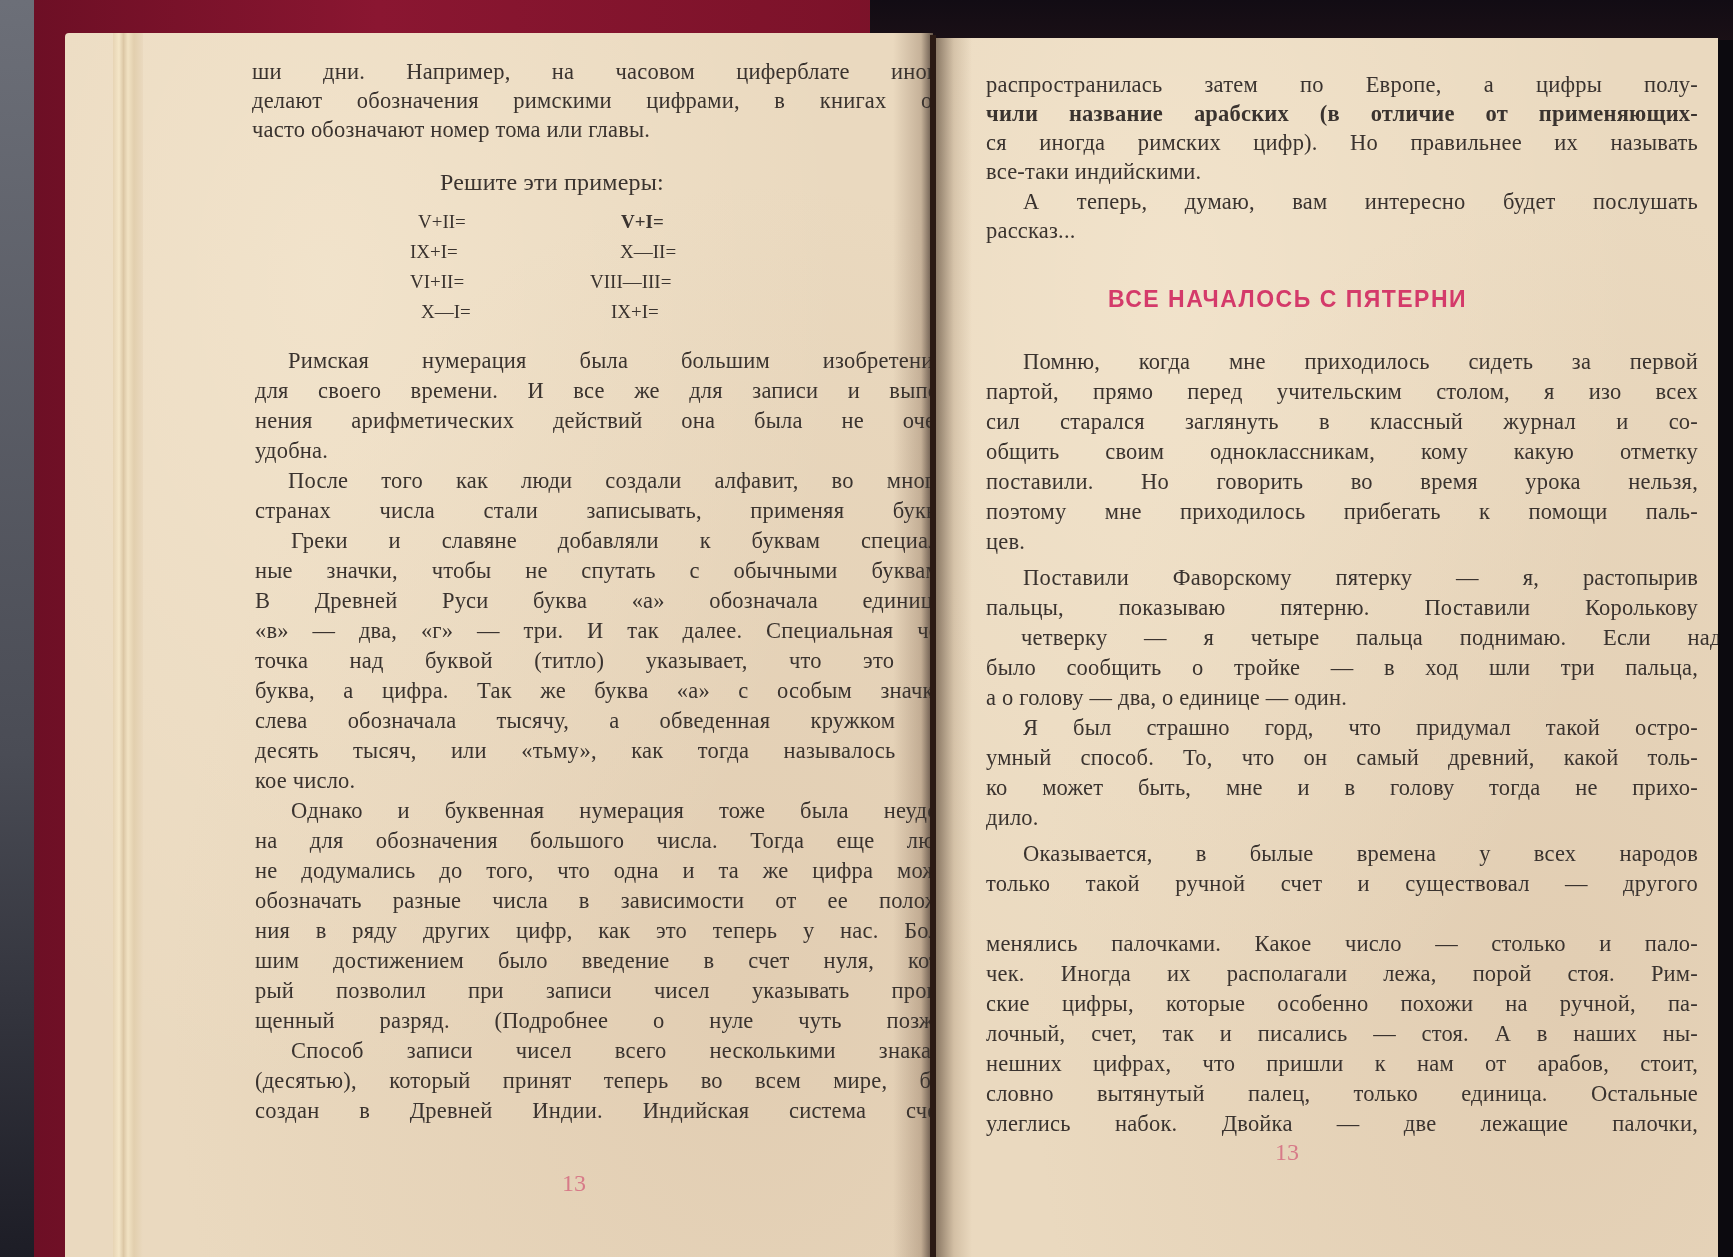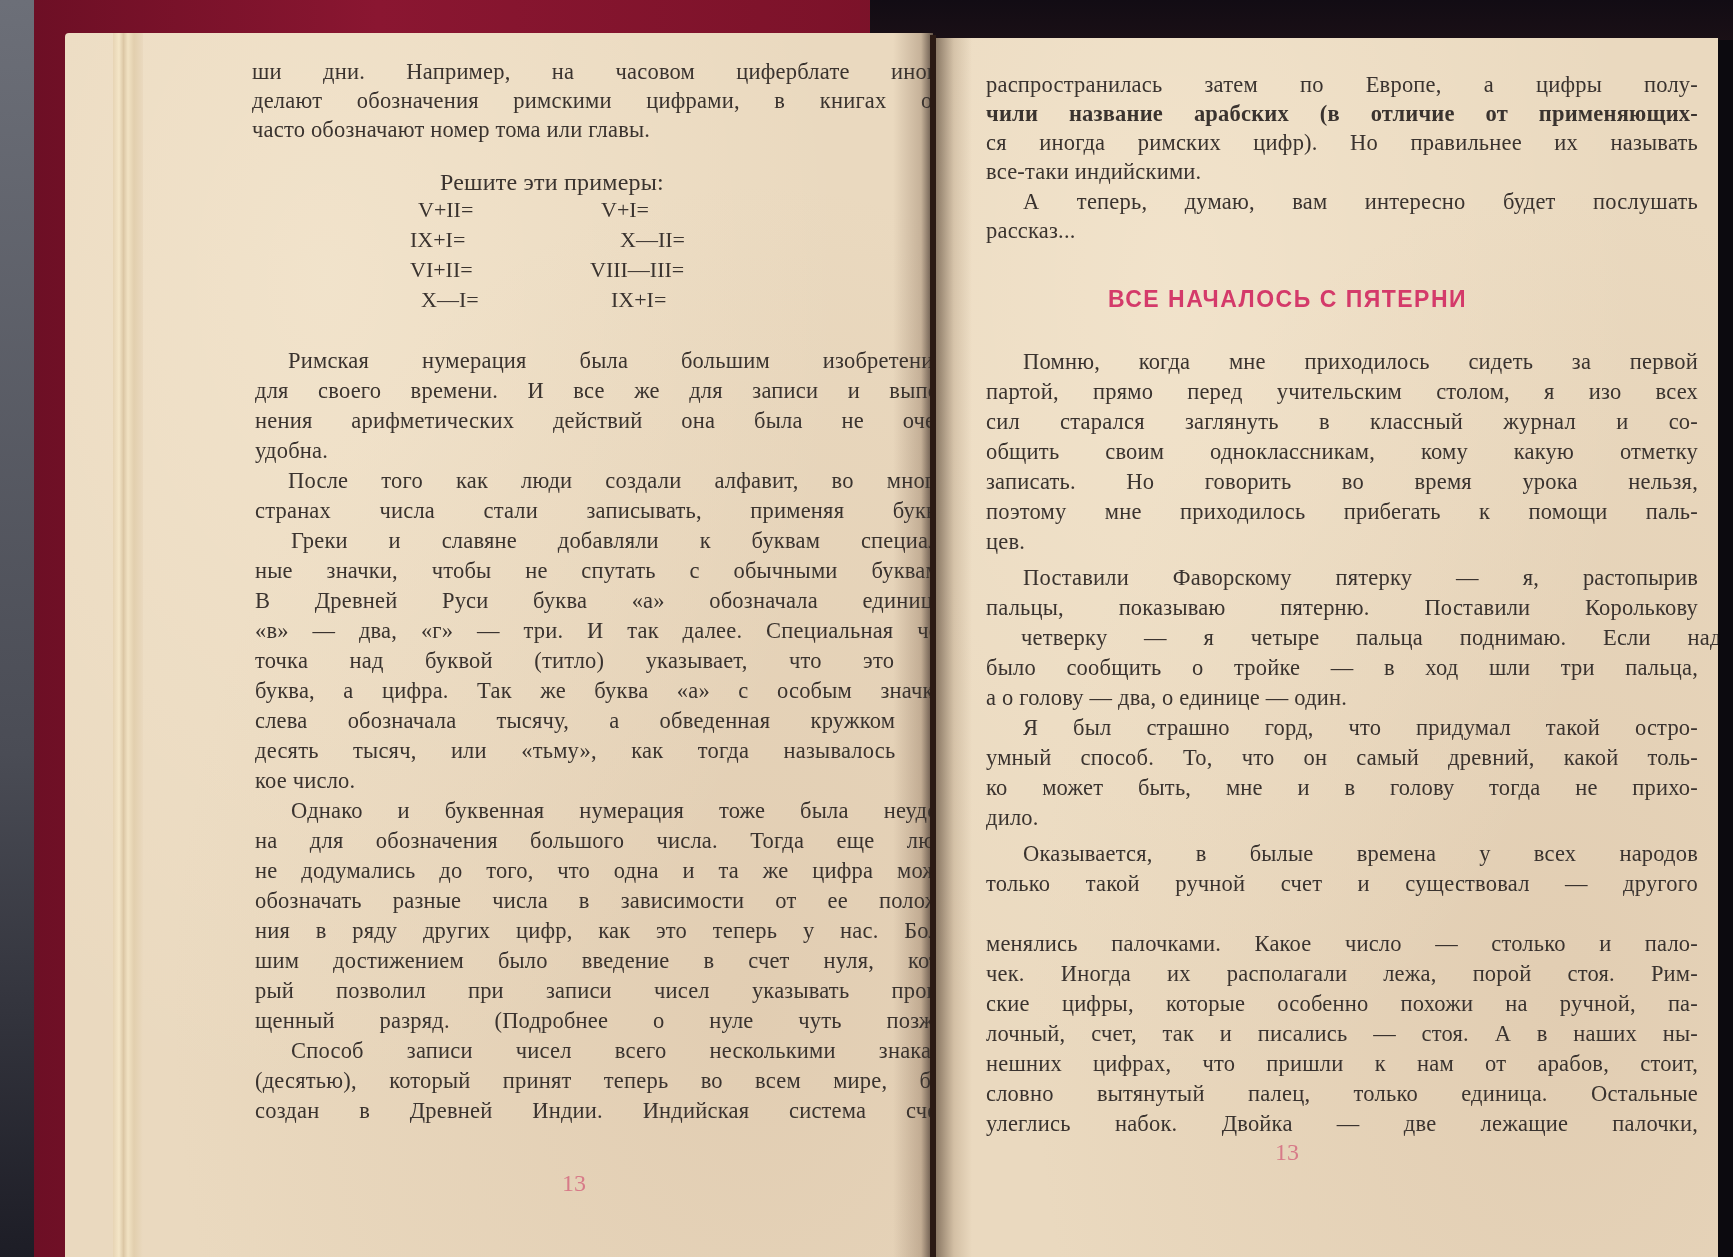--- a/index.html
+++ b/index.html
@@ -58,21 +58,21 @@
   }
   .just { text-align: justify; text-align-last: justify; }
   .heading {
     position: absolute; color: #d43a6a; font-family: "Liberation Sans", "DejaVu Sans", sans-serif;
     font-weight: bold; font-size: 23px; letter-spacing: 1.5px; white-space: nowrap;
   }
   .pagenum {
     position: absolute; color: #d77a88; font-size: 24px; line-height: 28px;
   }
   .ex {
-    position: absolute; color: #3a332f; font-size: 22px; line-height: 30px; white-space: nowrap;
+    position: absolute; color: #3a332f; font-size: 19px; line-height: 30px; white-space: nowrap; margin-top: 12px;
   }
 </style>
 </head>
 <body>
 
 <div class="bg-left"></div>
 <div class="cover"></div>
 <div class="cover-top-dark"></div>
 
 <div class="page page-left">
@@ -83,21 +83,21 @@
   <div class="line just" style="left:187px;top:54px;width:705px;">делают обозначения римскими цифрами, в книгах они</div>
   <div class="line" style="left:187px;top:83px;">часто обозначают номер тома или главы.</div>
 
   <div class="line" style="left:375px;top:135px;font-size:24px;">Решите эти примеры:</div>
 
   <div class="ex" style="left:353px;top:162px;">V+II=</div>
   <div class="ex" style="left:345px;top:192px;">IX+I=</div>
   <div class="ex" style="left:345px;top:222px;">VI+II=</div>
   <div class="ex" style="left:356px;top:252px;text-align:center;">X—I=</div>
 
-  <div class="ex" style="left:536px;top:162px;">V+I=</div>
+  <div class="ex" style="left:556px;top:162px;font-weight:bold;">V+I=</div>
   <div class="ex" style="left:555px;top:192px;">X—II=</div>
   <div class="ex" style="left:525px;top:222px;">VIII—III=</div>
   <div class="ex" style="left:546px;top:252px;">IX+I=</div>
 
   <div class="line just" style="left:223px;top:314px;width:670px;">Римская нумерация была большим изобретением</div>
   <div class="line just" style="left:190px;top:344px;width:703px;">для своего времени. И все же для записи и выпол-</div>
   <div class="line just" style="left:190px;top:374px;width:703px;">нения арифметических действий она была не очень</div>
   <div class="line" style="left:190px;top:404px;">удобна.</div>
   <div class="line just" style="left:223px;top:434px;width:670px;">После того как люди создали алфавит, во многих</div>
   <div class="line just" style="left:190px;top:464px;width:703px;">странах числа стали записывать, применяя буквы.</div>
@@ -136,21 +136,21 @@
   <div class="line" style="left:50px;top:120px;">все-таки индийскими.</div>
   <div class="line just" style="left:87px;top:150px;width:675px;">А теперь, думаю, вам интересно будет послушать</div>
   <div class="line" style="left:50px;top:179px;">рассказ...</div>
 
   <div class="heading" style="left:172px;top:248px;">ВСЕ НАЧАЛОСЬ С ПЯТЕРНИ</div>
 
   <div class="line just" style="left:87px;top:310px;width:675px;">Помню, когда мне приходилось сидеть за первой</div>
   <div class="line just" style="left:50px;top:340px;width:712px;">партой, прямо перед учительским столом, я изо всех</div>
   <div class="line just" style="left:50px;top:370px;width:712px;">сил старался заглянуть в классный журнал и со-</div>
   <div class="line just" style="left:50px;top:400px;width:712px;">общить своим одноклассникам, кому какую отметку</div>
-  <div class="line just" style="left:50px;top:430px;width:712px;">записать. Но говорить во время урока нельзя,</div>
+  <div class="line just" style="left:50px;top:430px;width:712px;">поставили. Но говорить во время урока нельзя,</div>
   <div class="line just" style="left:50px;top:460px;width:712px;">поэтому мне приходилось прибегать к помощи паль-</div>
   <div class="line" style="left:50px;top:490px;">цев.</div>
   <div class="line just" style="left:87px;top:526px;width:675px;">Поставили Фаворскому пятерку — я, растопырив</div>
   <div class="line just" style="left:50px;top:556px;width:712px;">пальцы, показываю пятерню. Поставили Королькову</div>
   <div class="line just" style="left:50px;top:586px;width:712px;margin-left:35px;">четверку — я четыре пальца поднимаю. Если надо</div>
   <div class="line just" style="left:50px;top:616px;width:712px;">было сообщить о тройке — в ход шли три пальца,</div>
   <div class="line" style="left:50px;top:646px;">а о голову — два, о единице — один.</div>
   <div class="line just" style="left:87px;top:676px;width:675px;">Я был страшно горд, что придумал такой остро-</div>
   <div class="line just" style="left:50px;top:706px;width:712px;">умный способ. То, что он самый древний, какой толь-</div>
   <div class="line just" style="left:50px;top:736px;width:712px;">ко может быть, мне и в голову тогда не прихо-</div>

